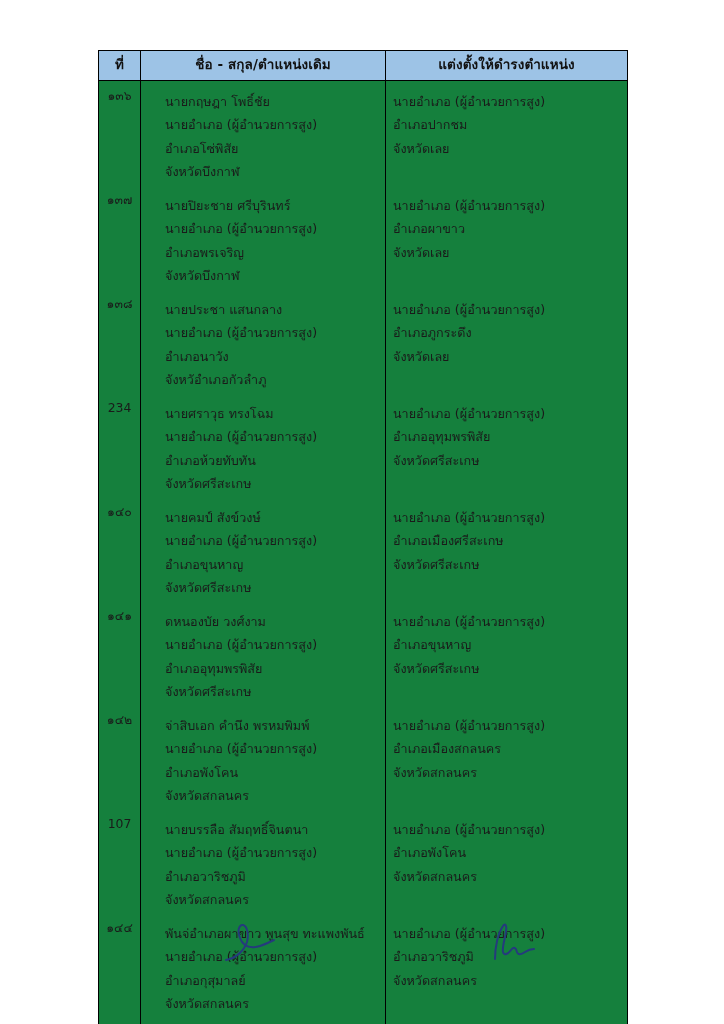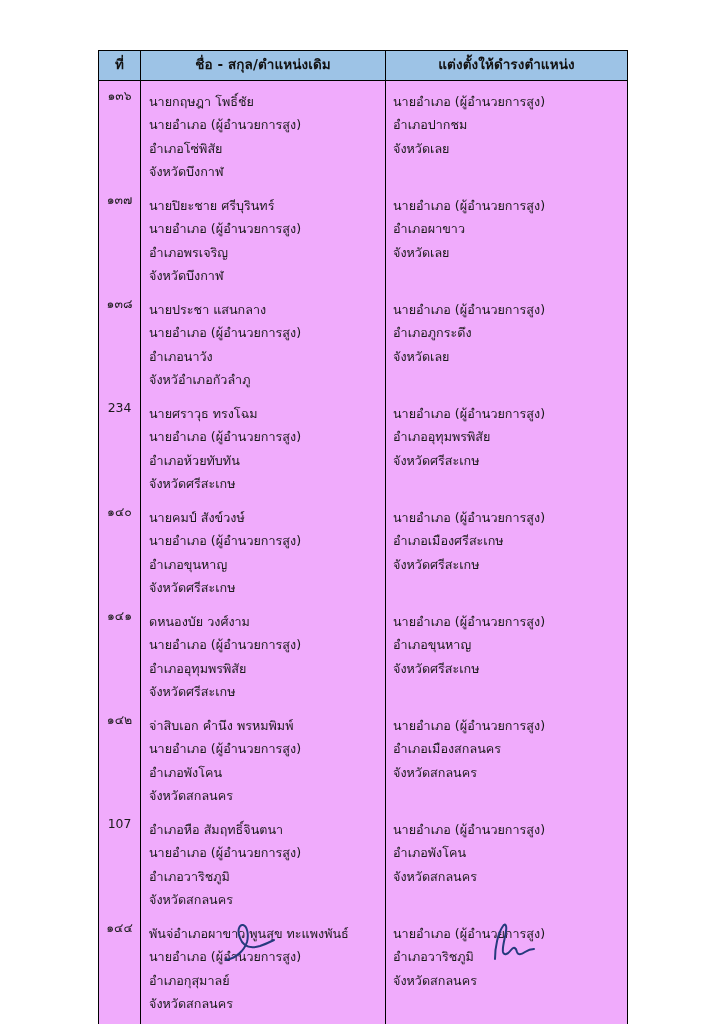--- a/index.html
+++ b/index.html
@@ -57,35 +57,35 @@
   
   .roster-table tbody td {
     border-left: 1.6px solid #000000;
     border-right: 1.6px solid #000000;
     border-top: 0;
     border-bottom: 0;
     vertical-align: top;
     font-size: 12.6px;
     line-height: 23.6px;
     padding: 0;
-    background: #f0abfc;
+    background: #15803d;
   }
 
   .roster-table tbody td.cell-index {
     border-left: 1.6px solid #000000;
     border-right: 1.6px solid #000000;
     text-align: center;
     font-size: 12.4px;
     padding-top: 9px;
   }
 
   .roster-table tbody td.cell-from {
     border-left: 0;
     border-right: 1.6px solid #000000;
-    padding-left: 8px;
+    padding-left: 24px;
     padding-top: 9px;
     text-align: left;
   }
 
   .roster-table tbody td.cell-to {
     border-left: 0;
     border-right: 1.6px solid #000000;
     padding-left: 7px;
     padding-top: 9px;
     text-align: left;
@@ -286,21 +286,21 @@
           <span class="line">อำเภอเมืองสกลนคร</span>
           <span class="line">จังหวัดสกลนคร</span>
         </td>
       </tr>
 
       <tr class="row-entry">
         <td class="cell-index">
           <span class="line">107</span>
         </td>
         <td class="cell-from">
-          <span class="line">อำเภอหือ สัมฤทธิ์จินตนา</span>
+          <span class="line">นายบรรลือ สัมฤทธิ์จินตนา</span>
           <span class="line">นายอำเภอ (ผู้อำนวยการสูง)</span>
           <span class="line">อำเภอวาริชภูมิ</span>
           <span class="line">จังหวัดสกลนคร</span>
         </td>
         <td class="cell-to">
           <span class="line">นายอำเภอ (ผู้อำนวยการสูง)</span>
           <span class="line">อำเภอพังโคน</span>
           <span class="line">จังหวัดสกลนคร</span>
         </td>
       </tr>

